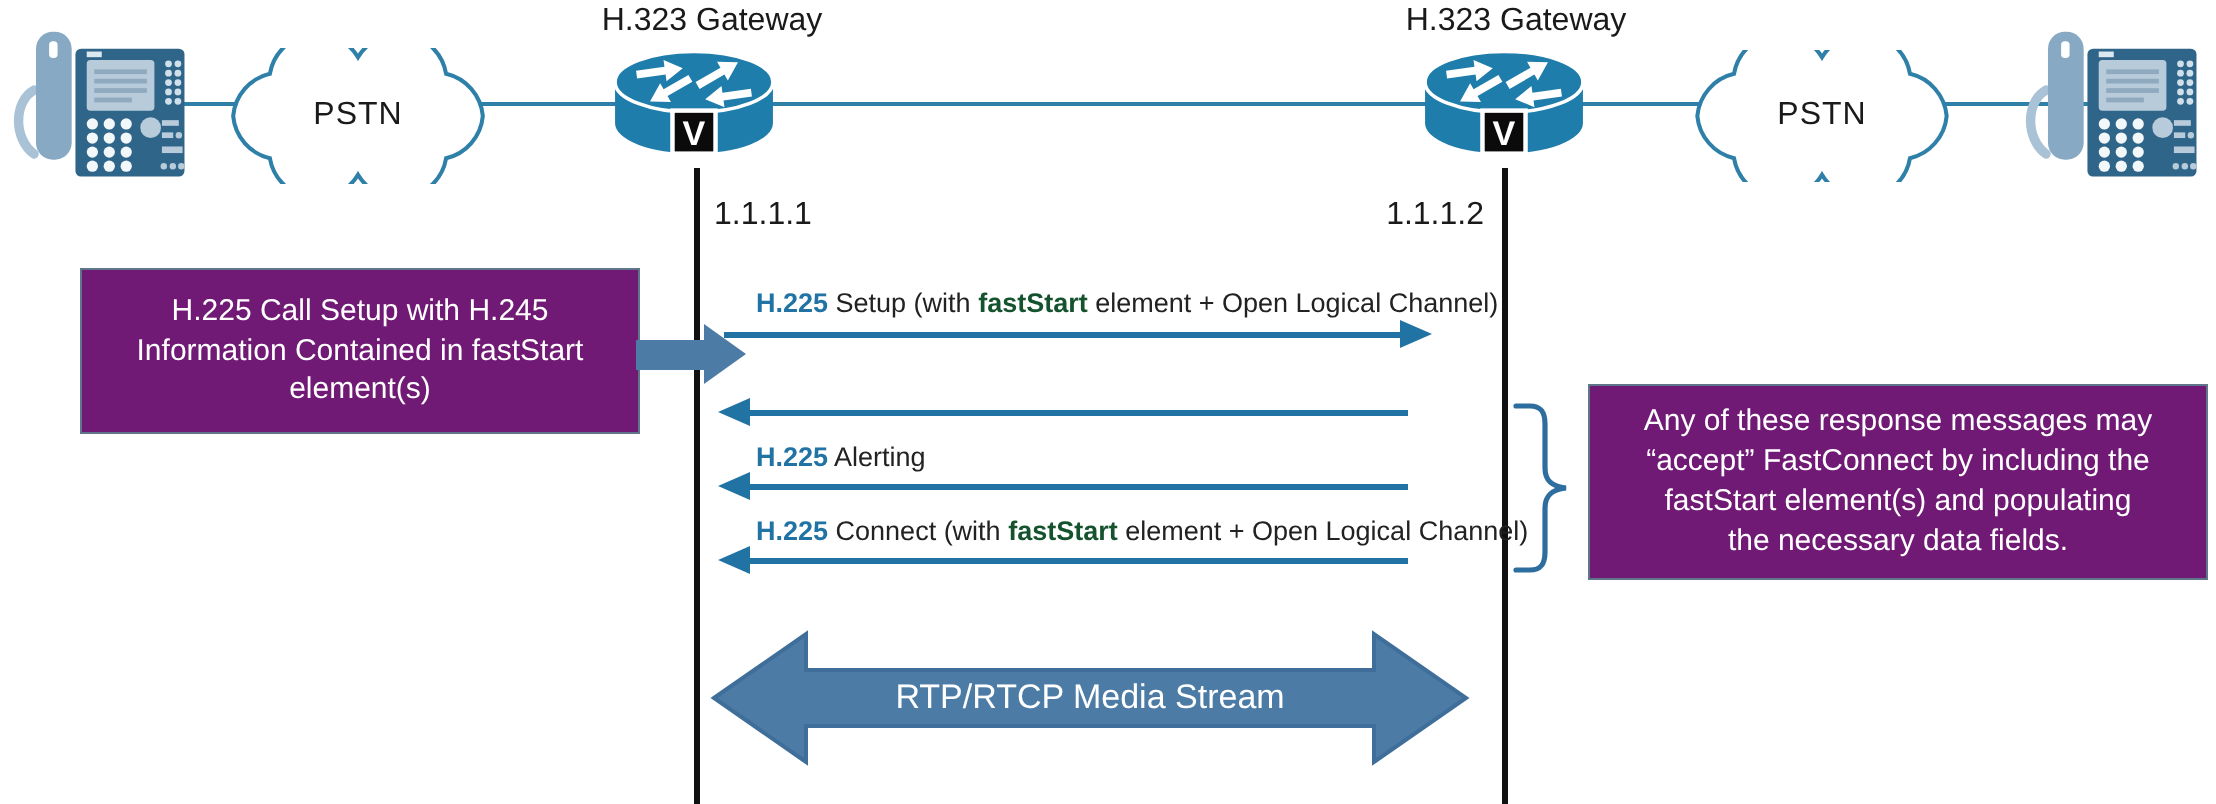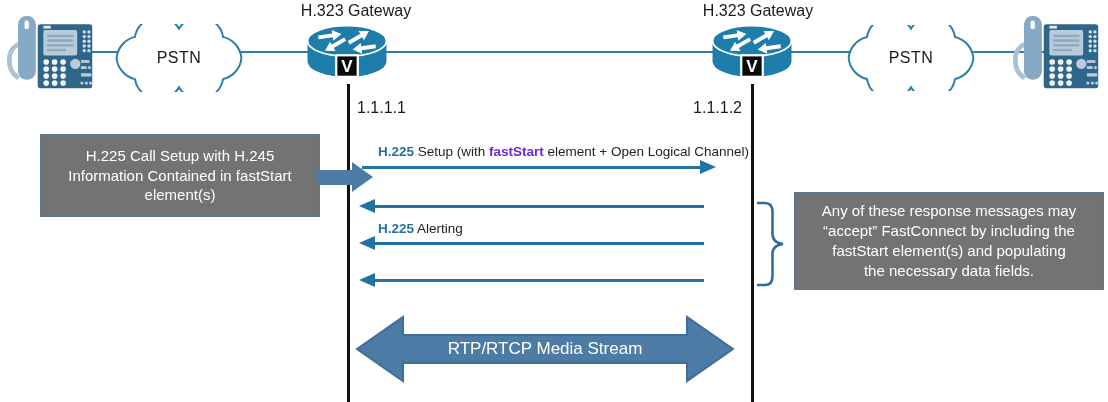--- a/index.html
+++ b/index.html
@@ -25,35 +25,35 @@
     display:flex; align-items:center; justify-content:center;
     font-size:16px; color:#1a1a1a; letter-spacing:.5px;
   }
 
   .toplabel { position:absolute; top:2px; width:156px; text-align:center;
     font-size:16px; color:#1a1a1a; }
   .iplabel { position:absolute; top:87px; font-size:16px; color:#1a1a1a;margin-top:12px; }
 
   
   .callout {
-    position:absolute; background:#737373; border:1px solid #60758A;
+    position:absolute; background:#701a75; border:1px solid #60758A;
     color:#fff; display:flex; flex-direction:column; align-items:center;
     justify-content:center; text-align:center; font-size:15px; line-height:1.32;
   }
 
   
   .co-shaft { position:absolute; left:318px; top:170px; width:34px; height:15px; background:#4C7CA6; }
   .co-head  { position:absolute; left:352px; top:162px; width:0; height:0;
     border-top:15.5px solid transparent; border-bottom:15.5px solid transparent;
     border-left:21px solid #4C7CA6; }
 
   
   .msg-text { position:absolute; left:378px; font-size:13.5px; color:#222; white-space:nowrap; }
   .msg-text .proto { color:#2173A4; font-weight:bold; }
-  .msg-text b { color:#6d28d9; }
+  .msg-text b { color:#14532d; }
   .shaft { position:absolute; height:3px; background:#2173A4; }
   .head-r { position:absolute; width:0; height:0;
     border-top:7.5px solid transparent; border-bottom:7.5px solid transparent;
     border-left:16px solid #2173A4; }
   .head-l { position:absolute; width:0; height:0;
     border-top:7.5px solid transparent; border-bottom:7.5px solid transparent;
     border-right:16px solid #2173A4; }
 
   
   .rtp-wrap { position:absolute; left:355px; top:313px; width:380px; height:72px; }
@@ -230,20 +230,23 @@
 
   <div class="head-l" style="left:359px; top:199px;"></div>
   <div class="shaft" style="left:374px; top:205px; width:330px;"></div>
 
   <div class="msg-text" style="top:221px;">
     <span class="proto">H.225</span><span> Alerting</span><b></b><span></span>
   </div>
   <div class="head-l" style="left:359px; top:236px;"></div>
   <div class="shaft" style="left:374px; top:242px; width:330px;"></div>
 
+  <div class="msg-text" style="top:258px;">
+    <span class="proto">H.225</span><span> Connect (with </span><b>fastStart</b><span> element + Open Logical Channel)</span>
+  </div>
   <div class="head-l" style="left:359px; top:273px;"></div>
   <div class="shaft" style="left:374px; top:279px; width:330px;"></div>
 
   <svg class="abs" style="left:755px; top:200px;" width="36" height="88" viewBox="0 0 36 88">
     <path d="M3 3 H10 C15.5 3 17.5 6 17.5 12 V34 C17.5 40 20.5 43.2 28 44 C20.5 44.8 17.5 48 17.5 54 V76 C17.5 82 15.5 85 10 85 H3" fill="none" stroke="#2E6E9E" stroke-width="2.6" stroke-linecap="round"></path>
   </svg>
 
   <div class="callout" style="left:794px; top:192px; width:308px; height:96px;">
     <div>Any of these response messages may</div>
     <div>“accept” FastConnect by including the</div>

